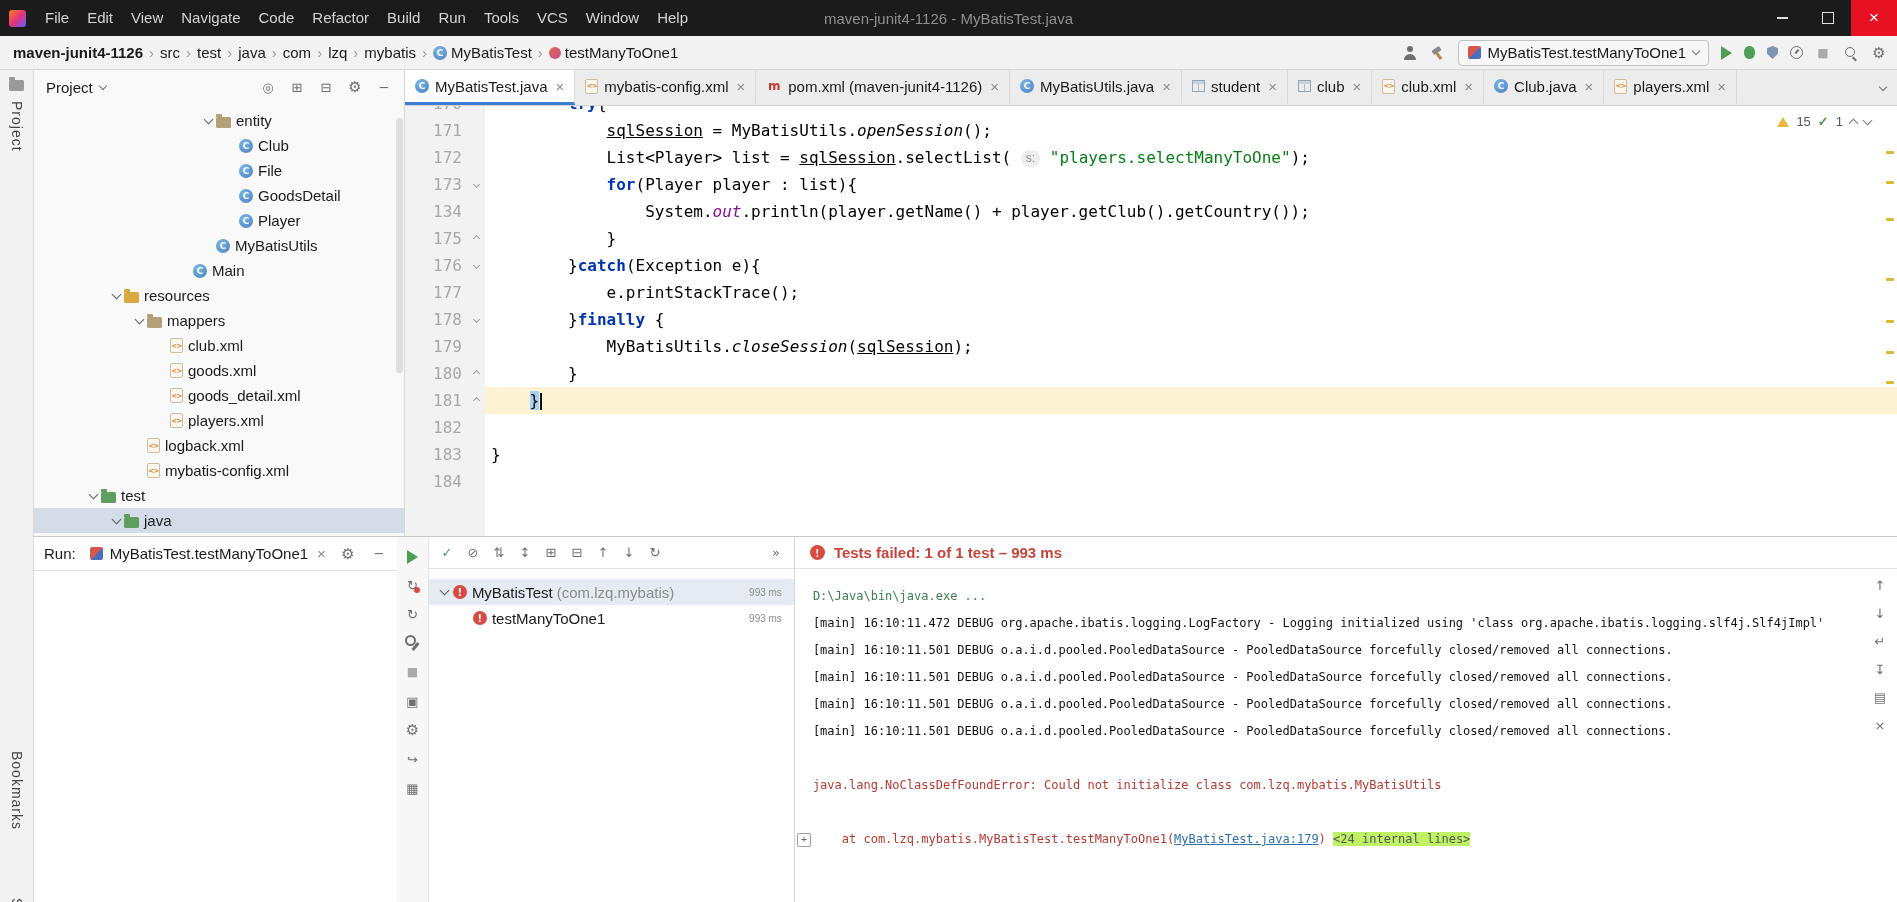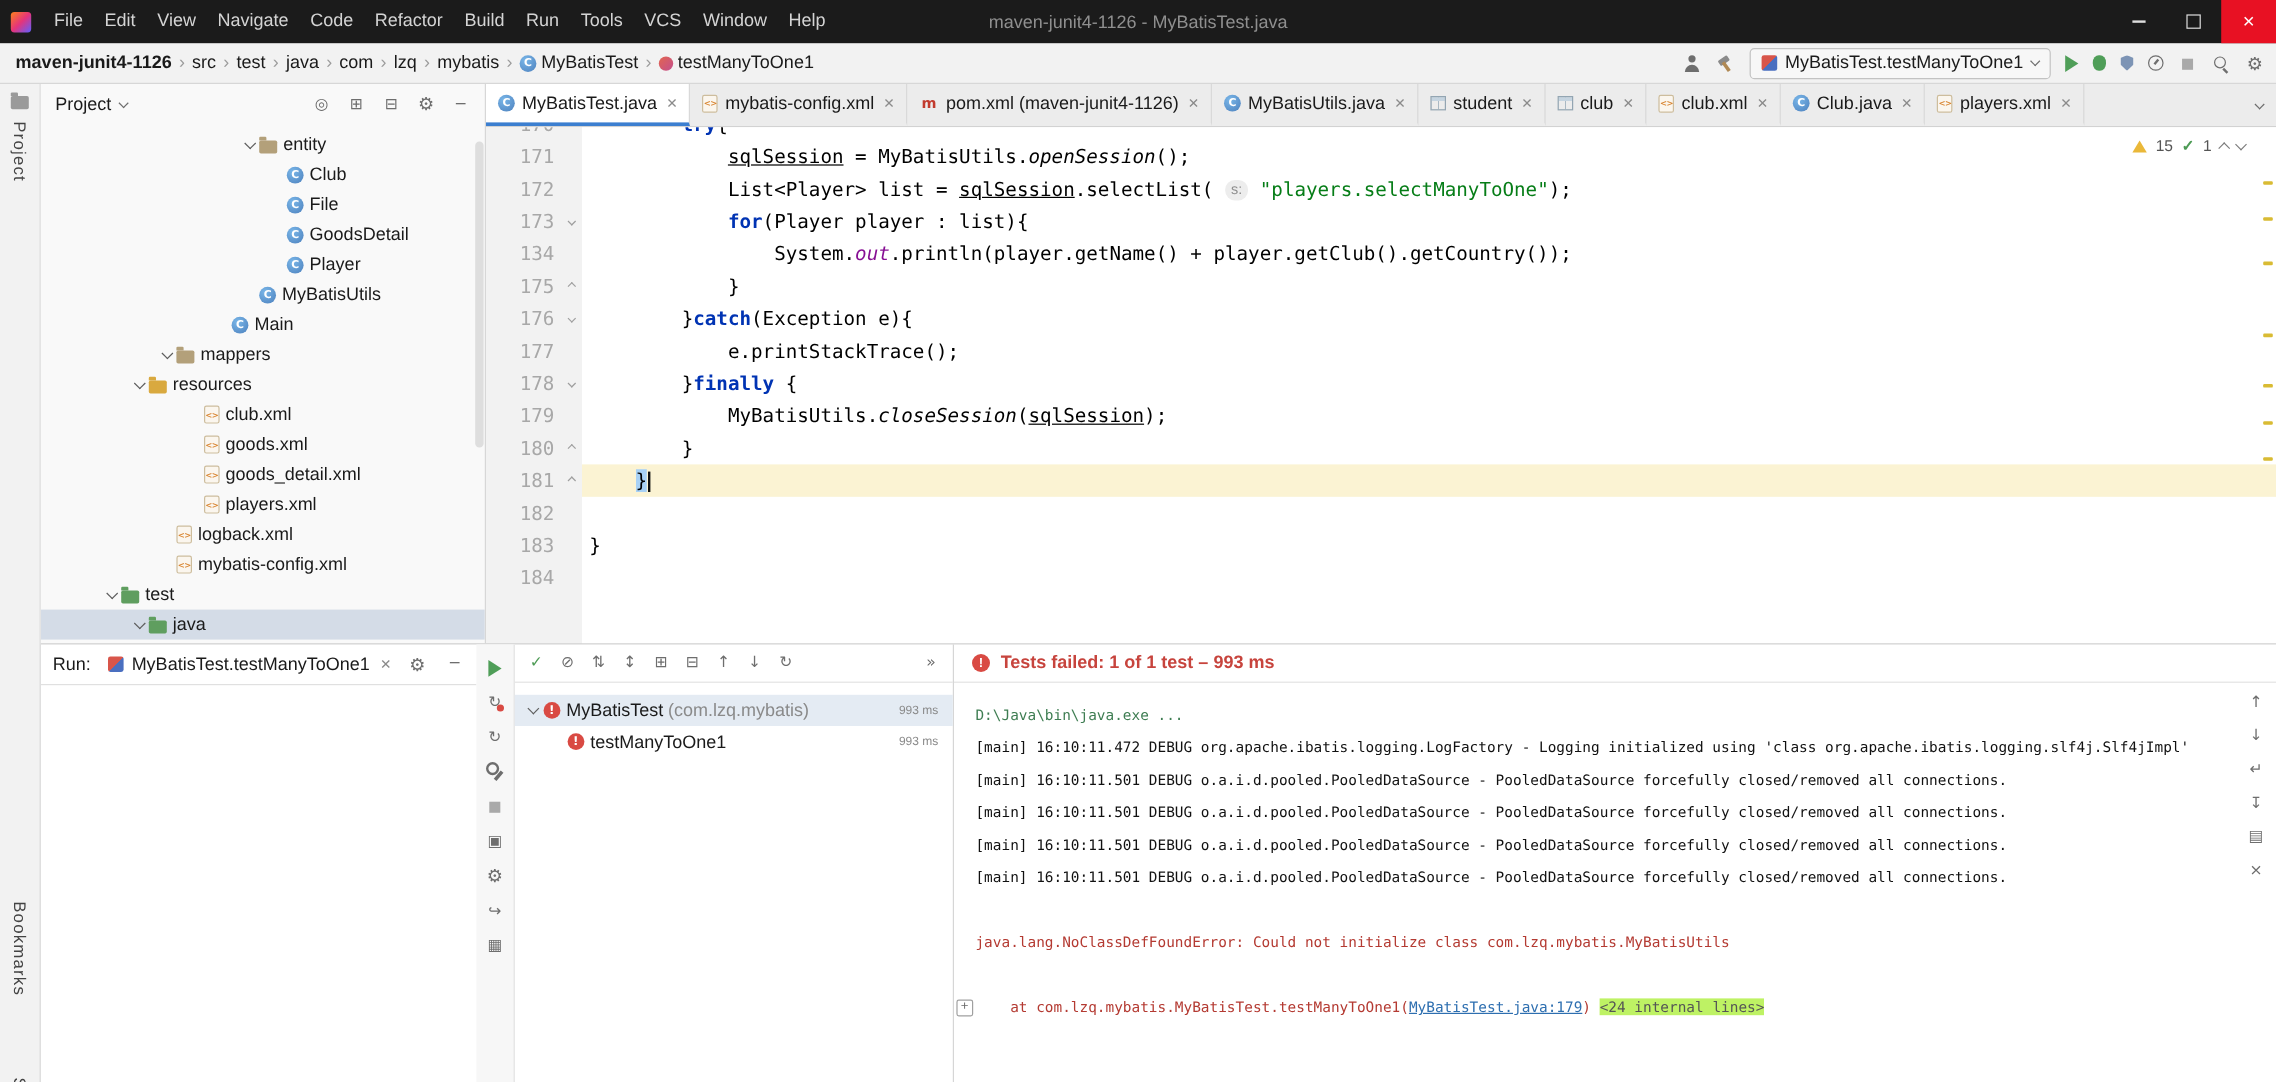--- a/index.html
+++ b/index.html
@@ -294,33 +294,33 @@
               <div class="tree-row" style="padding-left: 166px;">
                 <span class="chev-box"></span>
                 <span class="ic ic-class">C</span>
                 <span class="tree-label">MyBatisUtils</span>
               </div>
               <div class="tree-row" style="padding-left: 143px;">
                 <span class="chev-box"></span>
                 <span class="ic ic-class">C</span>
                 <span class="tree-label">Main</span>
               </div>
+              <div class="tree-row" style="padding-left: 74px;">
+                <span class="chev-box">
+                  <span class="chev"></span>
+                </span>
+                <span class="ic ic-folder-resources"></span>
+                <span class="tree-label">resources</span>
+              </div>
               <div class="tree-row" style="padding-left: 97px;">
                 <span class="chev-box">
                   <span class="chev"></span>
                 </span>
                 <span class="ic ic-folder"></span>
                 <span class="tree-label">mappers</span>
-              </div>
-              <div class="tree-row" style="padding-left: 74px;">
-                <span class="chev-box">
-                  <span class="chev"></span>
-                </span>
-                <span class="ic ic-folder-resources"></span>
-                <span class="tree-label">resources</span>
               </div>
               <div class="tree-row" style="padding-left: 120px;">
                 <span class="chev-box"></span>
                 <span class="ic ic-xml">&lt;&gt;</span>
                 <span class="tree-label">club.xml</span>
               </div>
               <div class="tree-row" style="padding-left: 120px;">
                 <span class="chev-box"></span>
                 <span class="ic ic-xml">&lt;&gt;</span>
                 <span class="tree-label">goods.xml</span>

